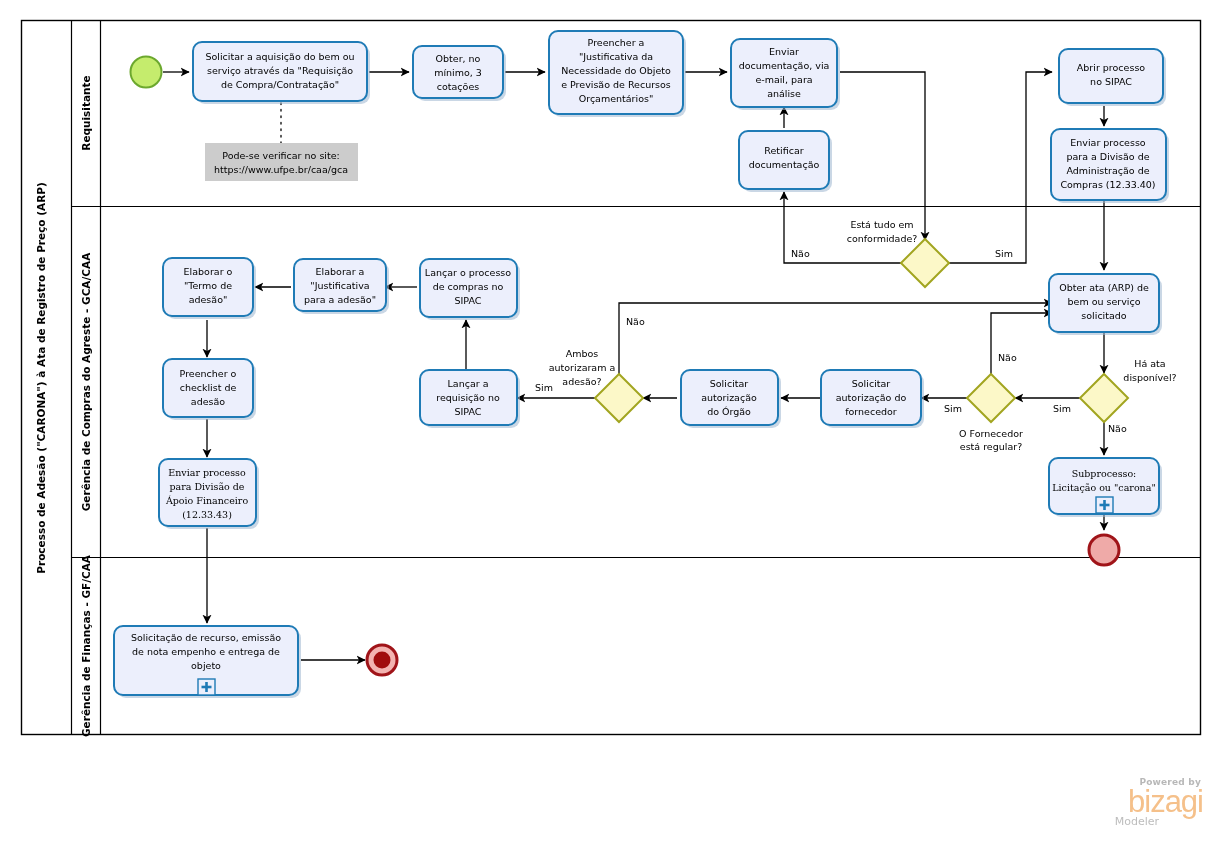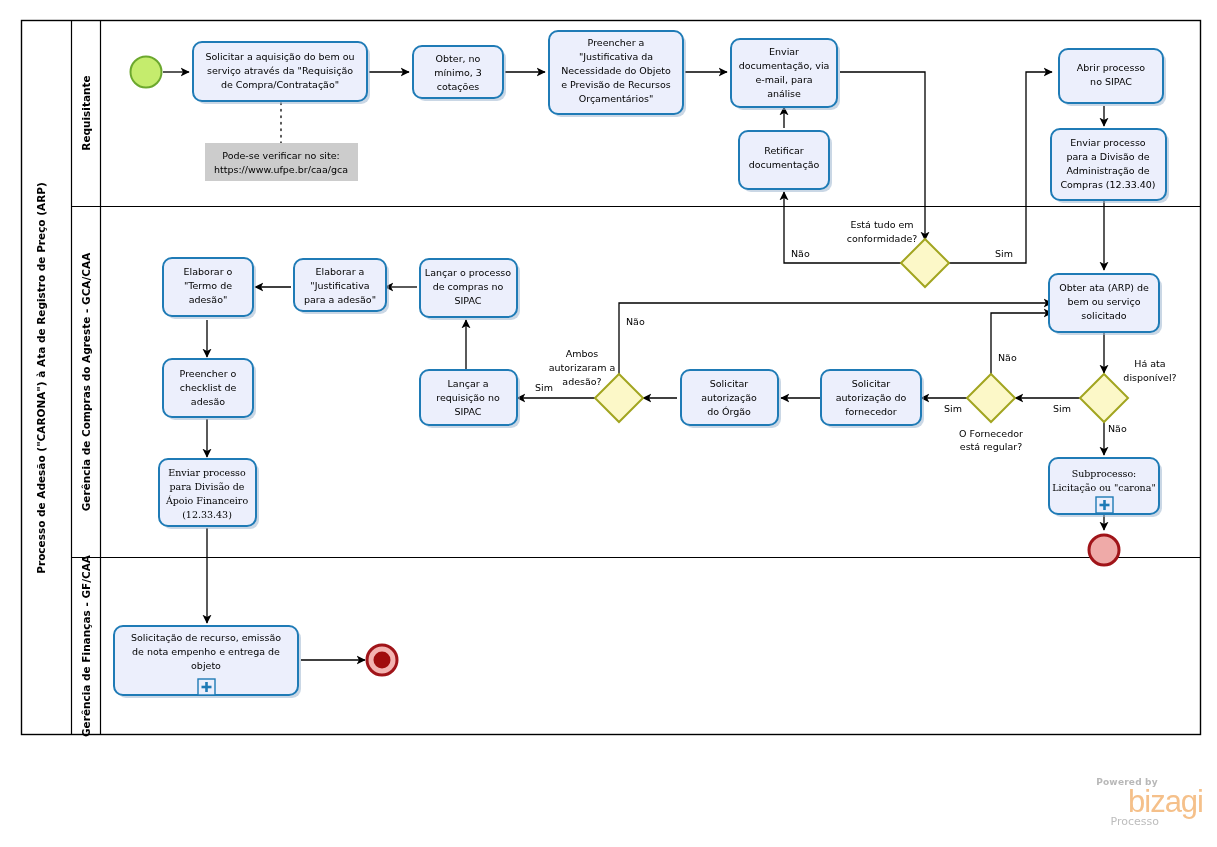--- a/index.html
+++ b/index.html
@@ -65,21 +65,20 @@
 
   
   #bizagi-logo{
     position:absolute;right:14px;bottom:12px;width:150px;height:58px;
     text-align:right;user-select:none;
   }
   #bizagi-logo .powered{
     font-family:"DejaVu Sans","Liberation Sans",sans-serif;
     font-size:9px;font-weight:bold;color:#b8b8b8;letter-spacing:.2px;
     margin:0 2px 0 0;
-    text-align:center;
   }
   #bizagi-logo .wordmark{
     font-family:Liberation Sans, sans-serif;
     font-size:31px;color:#f5c08a;letter-spacing:-1px;line-height:.95;
     margin:0;font-weight:normal;
   }
   #bizagi-logo .modeler{
     font-family:"DejaVu Sans","Liberation Sans",sans-serif;
     font-size:11px;color:#bdbdbd;margin:0 44px 0 0;line-height:1;
   }
@@ -372,15 +371,15 @@
     <text class="flow-label" x="944" y="412">Sim</text>
     <text class="flow-label" x="998" y="361">Não</text>
     <text class="flow-label" x="535" y="391">Sim</text>
     <text class="flow-label" x="626" y="325">Não</text>
   </g>
 </svg>
 
 <div id="bizagi-logo">
   <p class="powered">Powered by</p>
   <p class="wordmark">bizagi</p>
-  <p class="modeler">Processo</p>
+  <p class="modeler">Modeler</p>
 </div>
 </div>
 
 </body></html>

